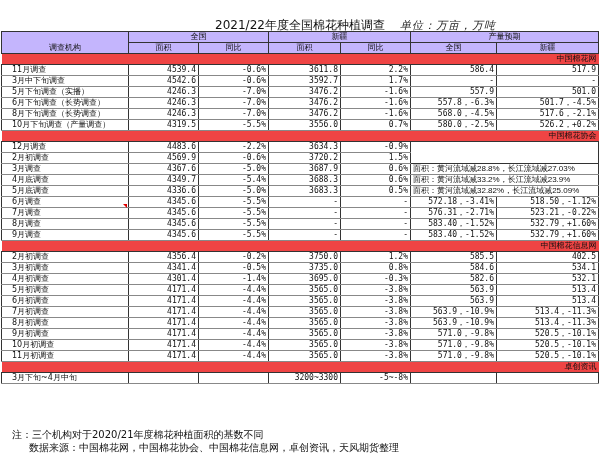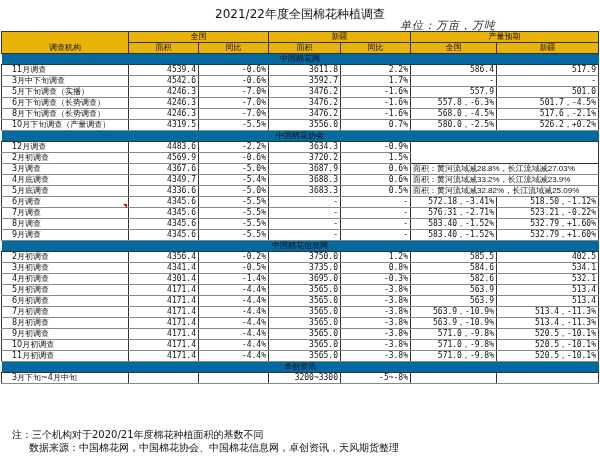--- a/index.html
+++ b/index.html
@@ -1,27 +1,27 @@
 <!DOCTYPE html>
 <html><head>
 <meta charset="utf-8">
 <style>
   html, body { margin:0; padding:0; background:#ffffff; }
   body { width:600px; height:456px; overflow:hidden; position:relative;
          font-family:"DejaVu Sans", "Liberation Sans", sans-serif; color:#111; }
-  .title { position:absolute; left:0; top:6px; width:600px; text-align:center;
+  .title { position:absolute; left:0; top:17px; width:600px; text-align:center;
            font-size:12px; line-height:16px; color:#111; }
   .unit { position:absolute; left:400px; top:20px; font-size:11px; font-style:italic;
           letter-spacing:1px; color:#222; line-height:11px; }
   table { position:absolute; left:1px; top:31px; border-collapse:collapse;
           table-layout:fixed; width:597px; }
   td { font-size:8px; line-height:10px; height:10px; padding:0 2px; white-space:nowrap;
        overflow:hidden; border:1px solid #333; font-family:"DejaVu Sans Mono","Liberation Mono", monospace; }
-  .hdr td { background:#eab308; text-align:center; font-family:"DejaVu Sans","Liberation Sans", sans-serif; }
-  tr.group td { background:#0369a1; border-left:none; border-right:none; text-align:center;
+  .hdr td { background:#c4b5fd; text-align:center; font-family:"DejaVu Sans","Liberation Sans", sans-serif; }
+  tr.group td { background:#ef4444; border-left:none; border-right:none; text-align:right;
                 font-family:"DejaVu Sans","Liberation Sans", sans-serif; }
   tr.row td.name { padding-left:10px; font-family:"DejaVu Sans","Liberation Sans", sans-serif; }
   tr.row td.num { text-align:right; }
   tr.row td.note { text-align:left; font-family:Liberation Sans, sans-serif; }
   tr.row td { border-bottom:1px solid #888; }
   .notes { position:absolute; left:12px; font-size:10px; line-height:11px; color:#111; }
   .marker { position:absolute; left:123px; top:204px; width:0; height:0;
             border-top:4px solid #e00000; border-left:4px solid transparent; }
 </style>
 </head>

